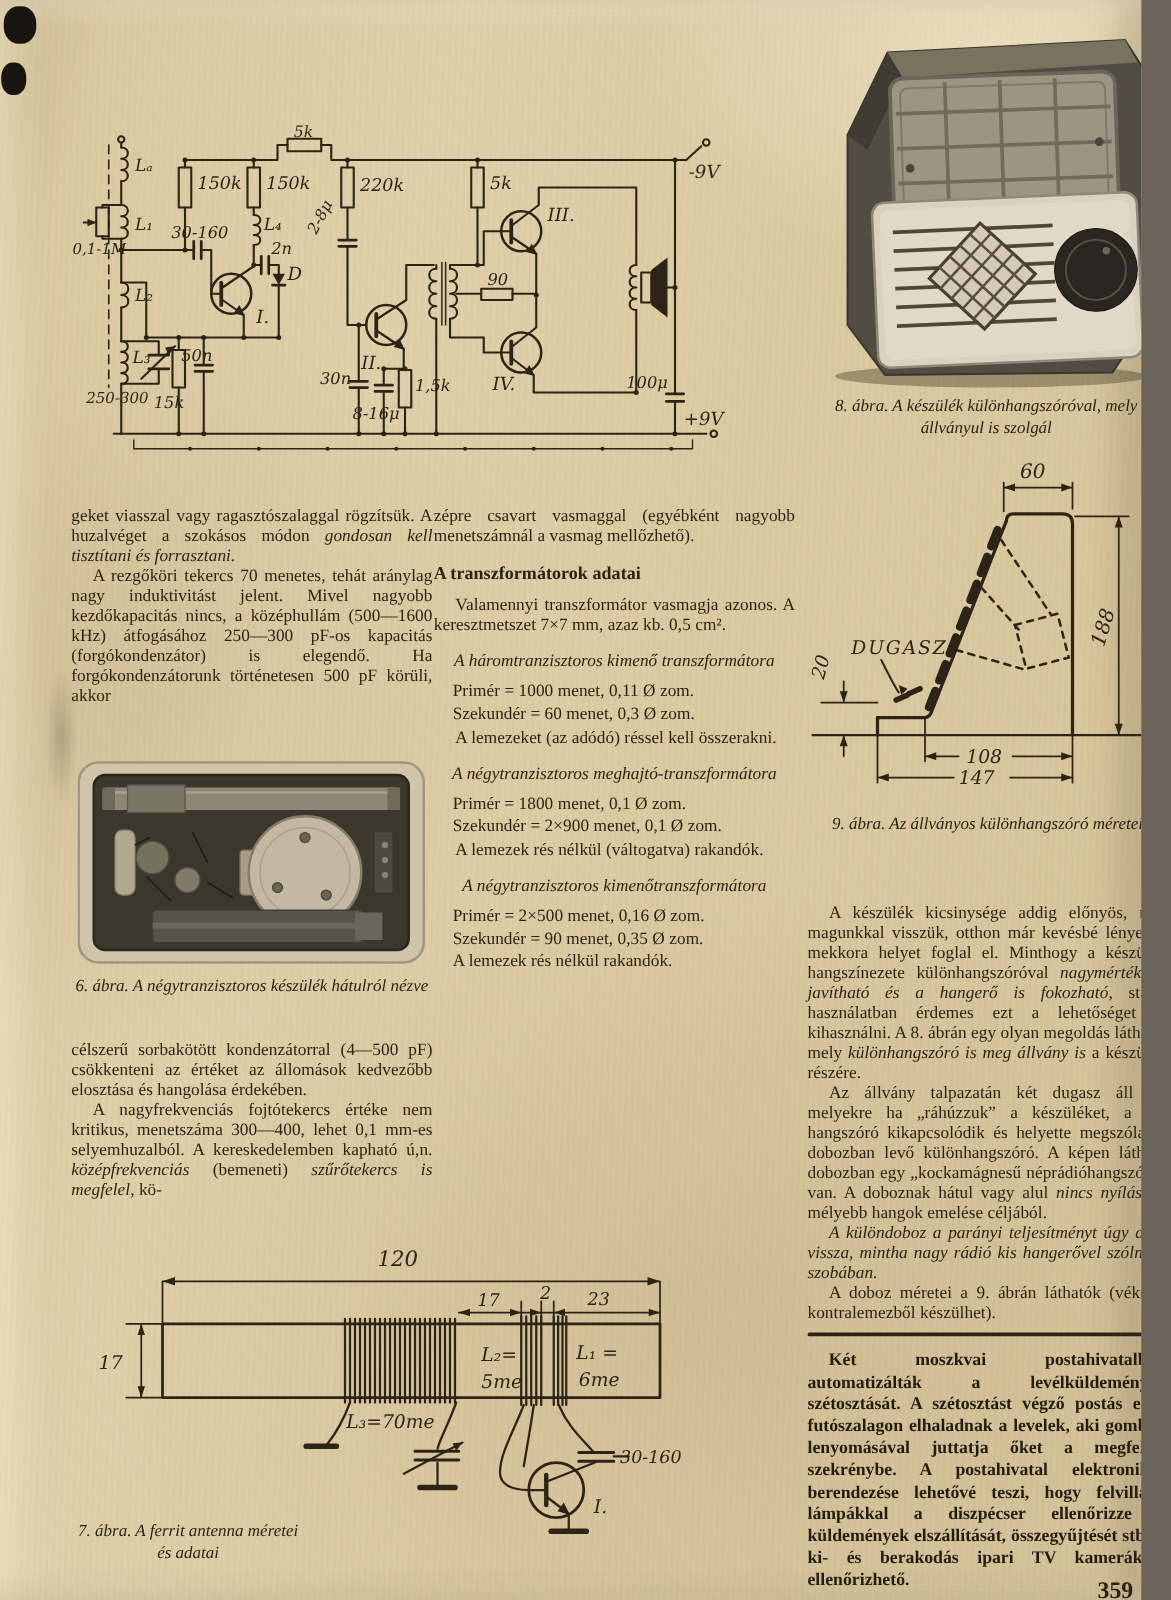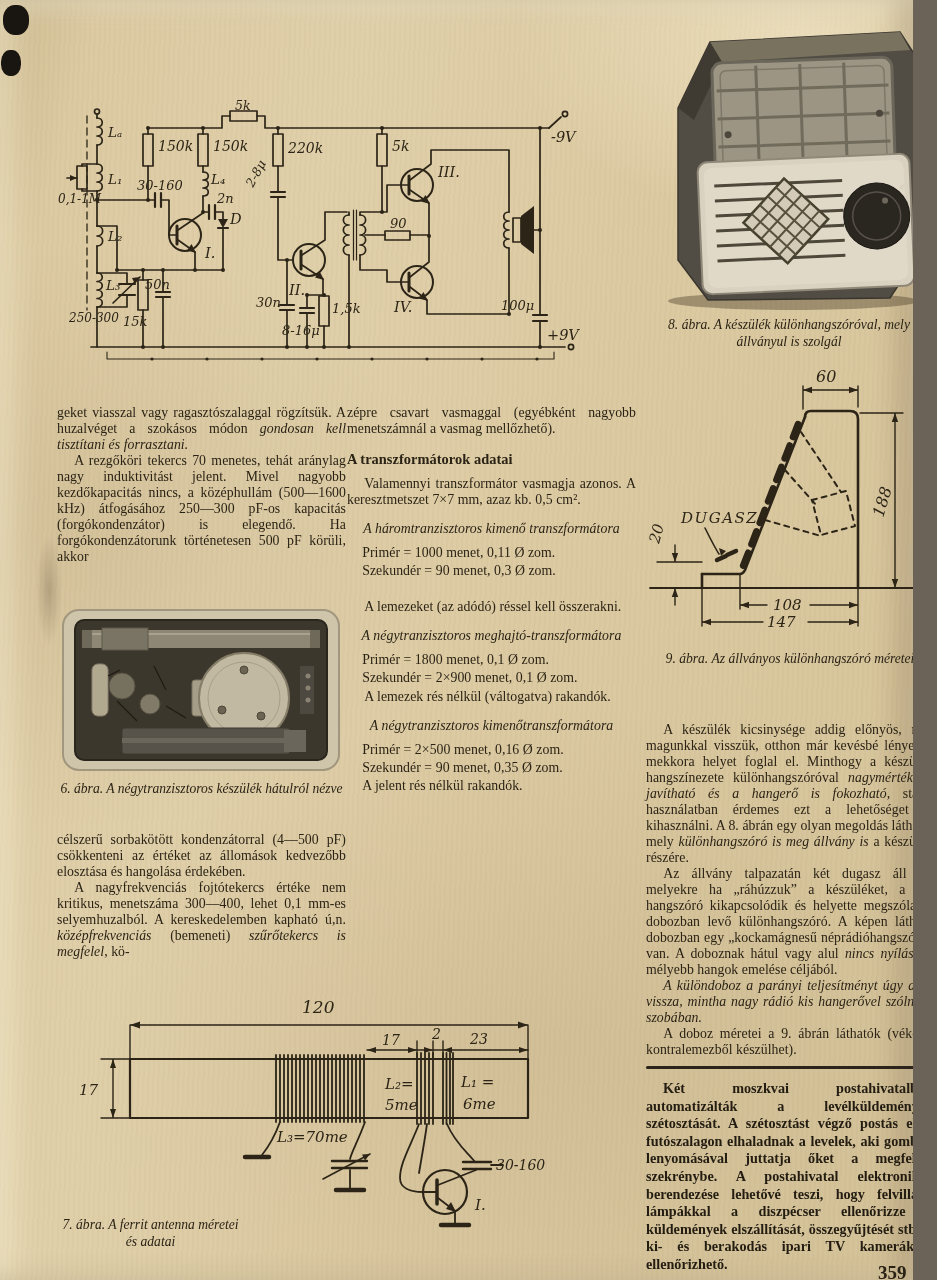--- a/index.html
+++ b/index.html
@@ -296,30 +296,30 @@
     </svg>
   </div>
   <div class="cap" style="left:58px;top:1216px;width:185px;">7. ábra. A ferrit antenna méretei és adatai</div>
 
   <div class="col" style="left:347px;top:405px;width:289px;">
     <div class="p">zépre csavart vasmaggal (egyébként nagyobb menetszámnál a vasmag mellőzhető).</div>
     <div class="p bhead">A transzformátorok adatai</div>
     <div class="p ind">Valamennyi transzformátor vasmagja azonos. A keresztmetszet 7×7 mm, azaz kb. 0,5 cm².</div>
     <div class="p ithead">A háromtranzisztoros kimenő transzformátora</div>
     <div class="p spec">Primér = 1000 menet, 0,11 Ø zom.</div>
-    <div class="p spec">Szekundér = 90 menet, 0,3 Ø zom.</div>
-    <div class="p ind" style="margin-top:20px;">A lemezeket (az adódó) réssel kell összerakni.</div>
+    <div class="p spec">Szekundér = 60 menet, 0,3 Ø zom.</div>
+    <div class="p ind" style="margin-top:3px;">A lemezeket (az adódó) réssel kell összerakni.</div>
     <div class="p ithead">A négytranzisztoros meghajtó-transzformátora</div>
     <div class="p spec">Primér = 1800 menet, 0,1 Ø zom.</div>
     <div class="p spec">Szekundér = 2×900 menet, 0,1 Ø zom.</div>
     <div class="p ind" style="margin-top:3px;">A lemezek rés nélkül (váltogatva) rakandók.</div>
     <div class="p ithead">A négytranzisztoros kimenőtranszformátora</div>
     <div class="p spec">Primér = 2×500 menet, 0,16 Ø zom.</div>
     <div class="p spec">Szekundér = 90 menet, 0,35 Ø zom.</div>
-    <div class="p spec">A jelent rés nélkül rakandók.</div>
+    <div class="p spec">A lemezek rés nélkül rakandók.</div>
   </div>
 
   <div class="fig" style="left:648px;top:8px;">
     <svg width="282" height="304" viewBox="0 0 282 304">
       <g>
         <ellipse cx="145" cy="293" rx="125" ry="9" fill="rgba(70,58,38,0.40)"></ellipse>
         <path d="M30,100 L62,34 L252,24 L270,52 L270,248 L242,290 L60,292 L30,252 Z" fill="#524d44" stroke="#3a362e" stroke-width="1.5"></path>
         <path d="M62,34 L252,24 L262,42 L74,54 Z" fill="#78725f"></path>
         <path d="M30,100 L62,34 L74,54 L46,112 Z" fill="#3f3b33"></path>
         <g transform="rotate(-2 156 122)">

